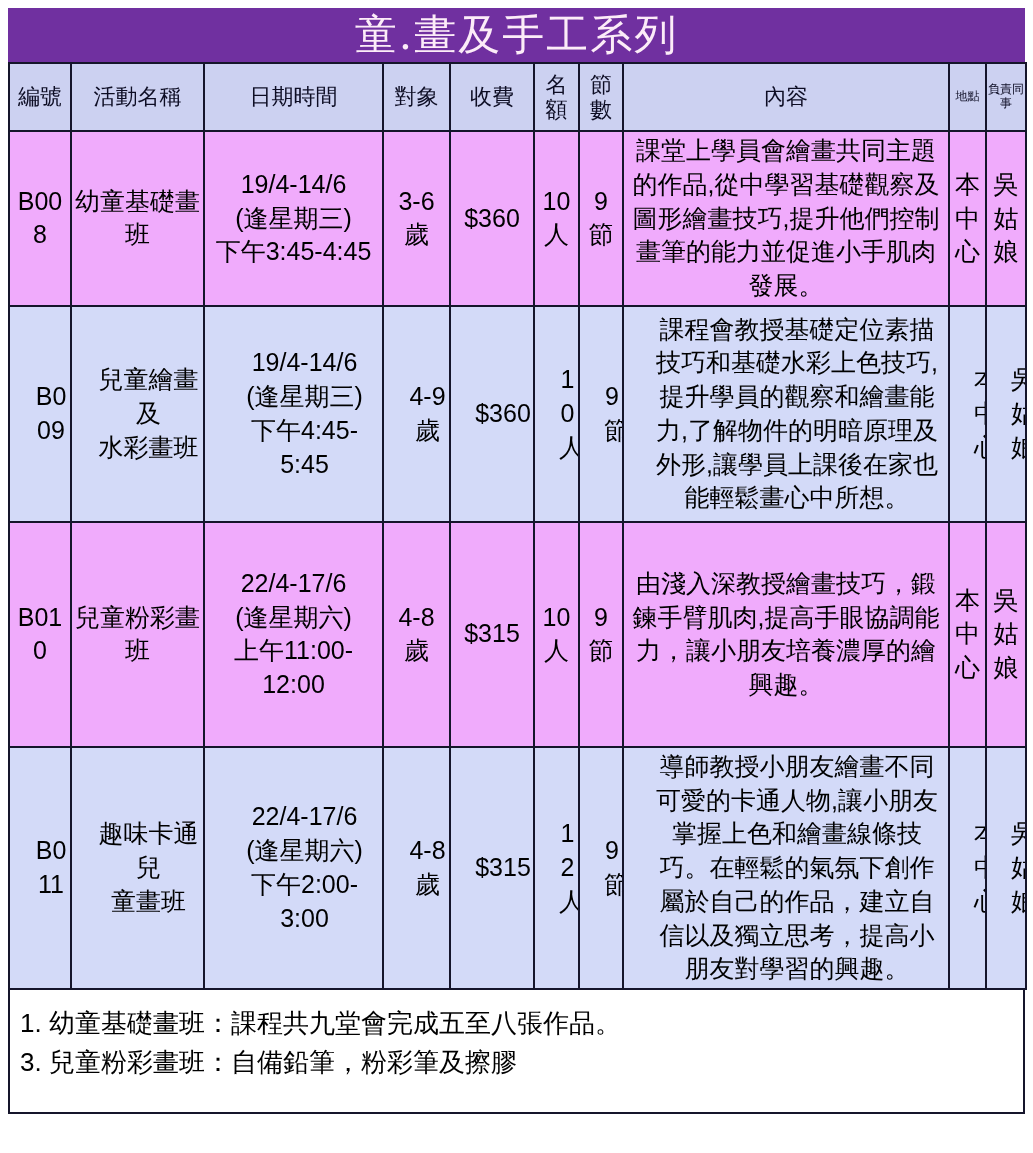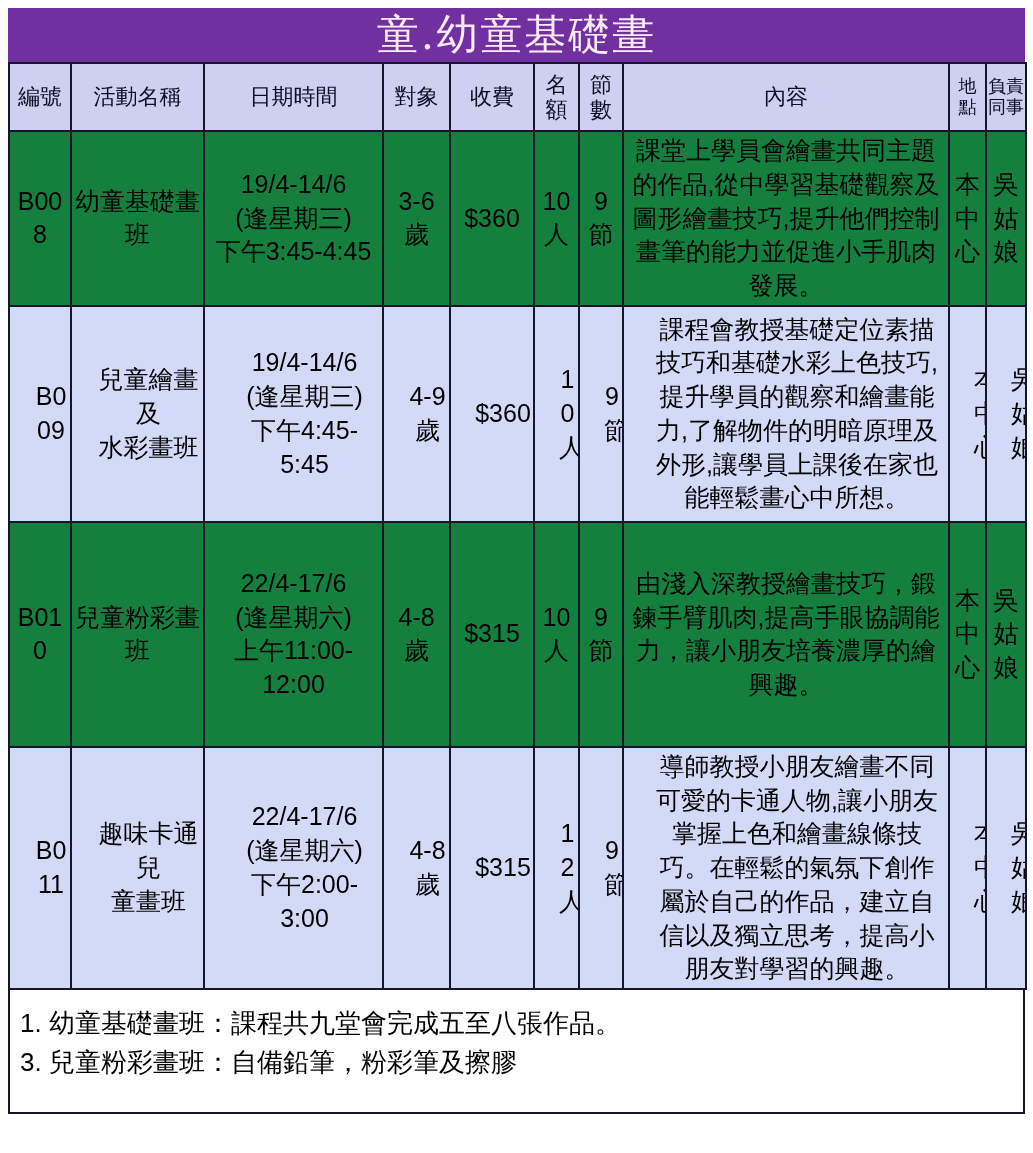--- a/index.html
+++ b/index.html
@@ -41,23 +41,23 @@
     background: #ccd1f1;
     font-weight: normal;
     color: #0d0d24;
     font-size: 22px;
     height: 66px;
     text-align: center;
     vertical-align: middle;
     padding: 0;
     line-height: 1.15;
   }
-  table.classes th.th-small { font-size: 18px; }
+  table.classes th.th-small { font-size: 12px; }
   table.classes td {
-    background: #15803d;
+    background: #f0abfc;
     color: #000000;
     font-size: 25px;
     text-align: center;
     vertical-align: middle;
     padding: 2px;
     white-space: pre-line;
     word-break: break-word;
     line-height: 1.35;
   }
   tr.shade td { background: #d3daf8; padding-left: 24px; }
@@ -93,21 +93,21 @@
     background: #ffffff;
   }
   .notes div { white-space: pre-line; }
 </style>
 </head>
 <body>
 
 <div class="page">
 
   <div class="banner">
-    <div class="banner-title">童.幼童基礎畫</div>
+    <div class="banner-title">童.畫及手工系列</div>
   </div>
 
   <table class="classes">
     <colgroup>
       <col style="width:62px">
       <col style="width:133px">
       <col style="width:179px">
       <col style="width:67px">
       <col style="width:84px">
       <col style="width:45px">

